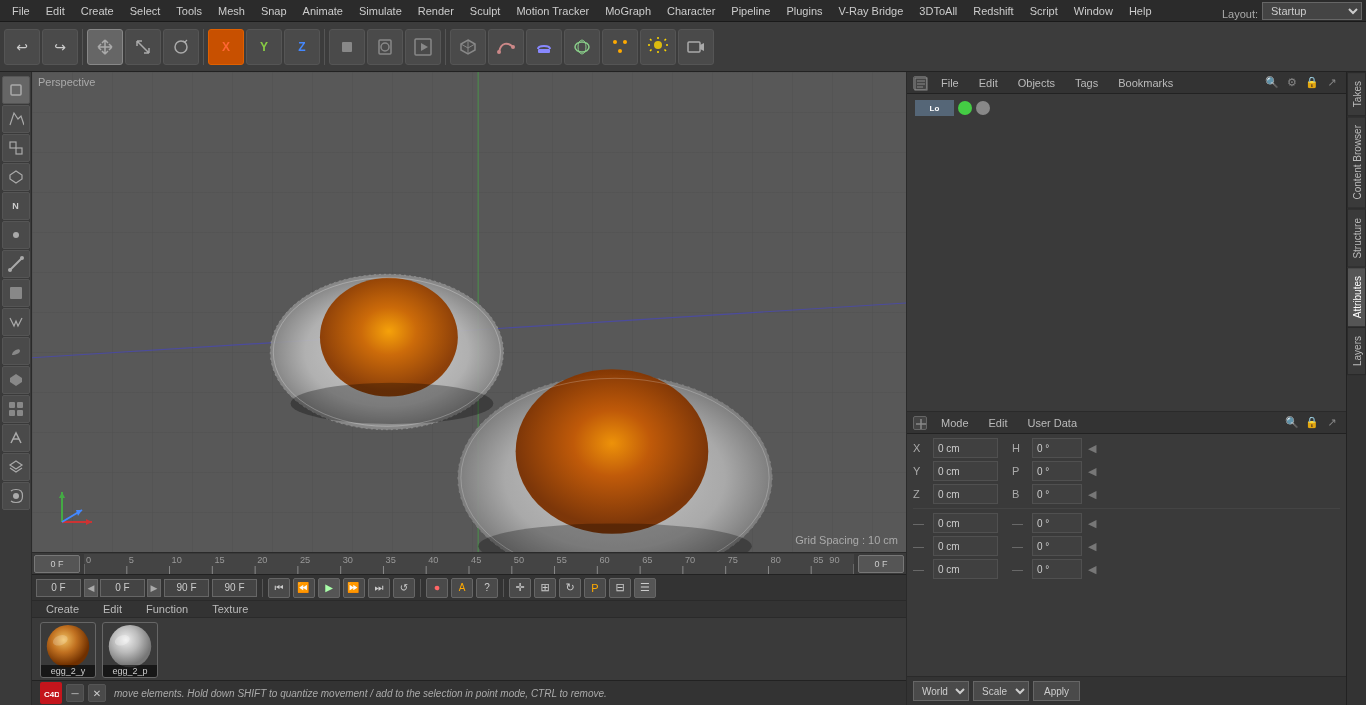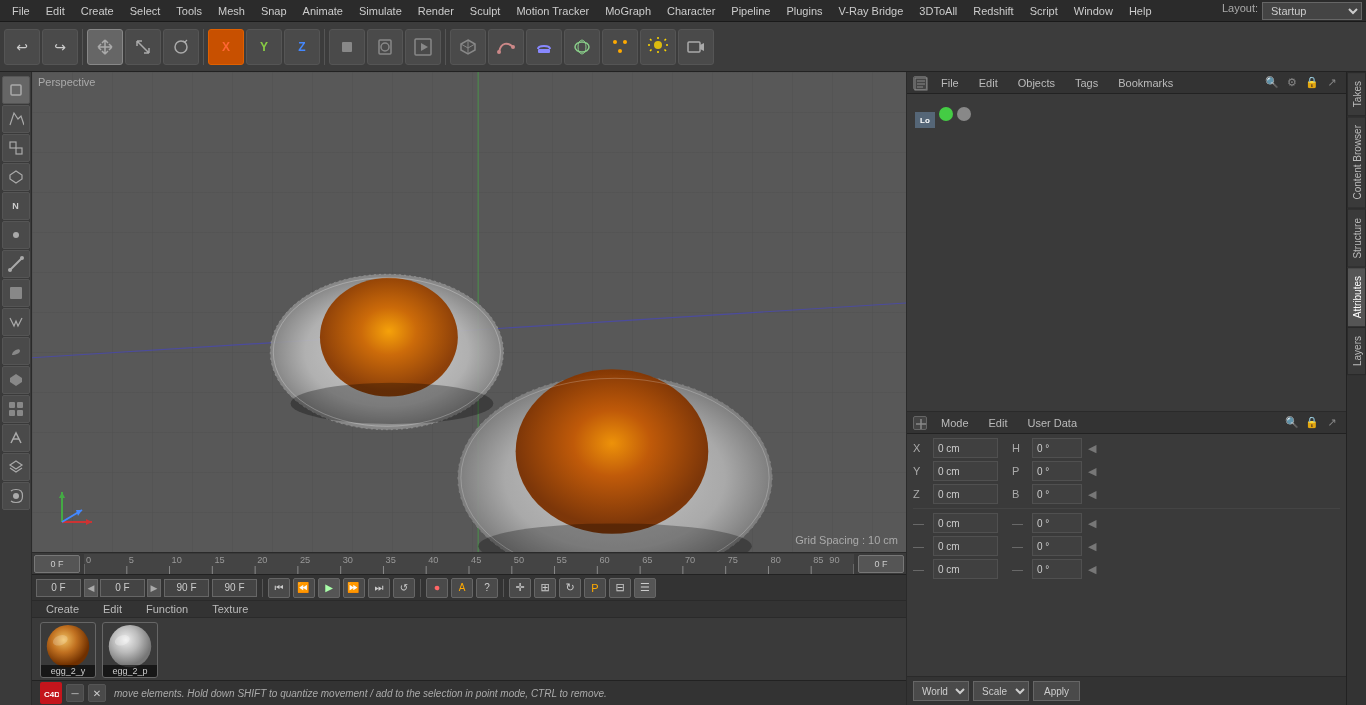--- a/index.html
+++ b/index.html
@@ -25,21 +25,21 @@
     }
     .menu-item {
       padding: 2px 8px;
       font-size: 11px;
       color: #ccc;
       cursor: pointer;
     }
     .layout-selector {
       margin-left: auto;
       display: flex;
-      align-items: flex-start;
+      align-items: flex-end;
       gap: 4px;
     }
     .layout-label { color: #aaa; }
     .layout-dropdown {
       background: #444;
       border: 1px solid #666;
       color: #ccc;
       padding: 1px 4px;
       font-size: 11px;
       width: 100px;
@@ -391,31 +391,30 @@
       overflow-y: auto;
     }
     .object-row {
       display: flex;
       align-items: center;
       padding: 2px 4px;
       gap: 4px;
       cursor: pointer;
     }
     .object-icon {
-      width: 20px;
+      width: 39px;
       height: 16px;
       background: #667;
       border-radius: 0;
       display: flex;
       align-items: center;
       justify-content: center;
       font-size: 9px;
       color: #fff;
       flex-shrink: 0;
-      margin-top: 12px;
     }
     .object-name {
       flex: 1;
       font-size: 11px;
       color: #ccc;
     }
     .object-vis-btn {
       width: 14px;
       height: 14px;
       border-radius: 50%;

